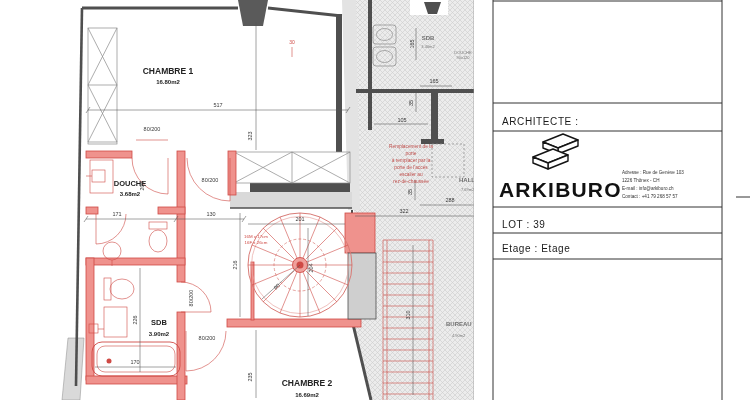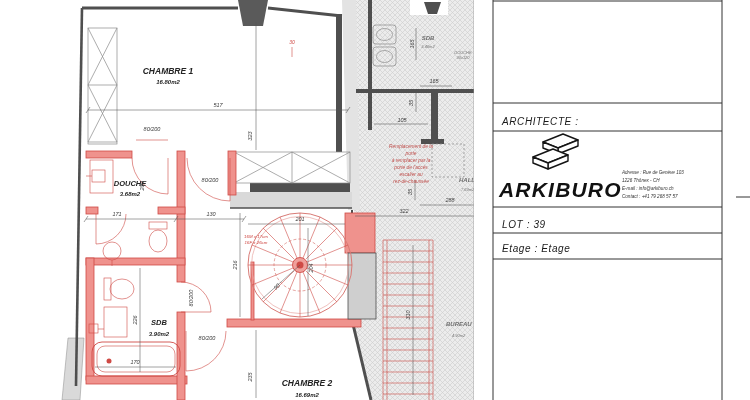--- a/index.html
+++ b/index.html
@@ -1,17 +1,17 @@
 <!DOCTYPE html>
 <html><head>
 <meta charset="utf-8">
 <style>
   html,body{margin:0;padding:0;background:#ffffff;}
   #stage{position:relative;width:750px;height:400px;background:#fff;overflow:hidden;
-         font-family:"Liberation Sans",sans-serif;font-style:italic;}
+         font-family:"Liberation Sans",sans-serif;}
   svg{position:absolute;left:0;top:0;}
   text{font-family:"Liberation Sans",sans-serif;}
   .dim{font-size:5.5px;fill:#3a3a3a;}
   .dimr{font-size:5px;fill:#cf4a45;}
   .room{font-size:8.5px;font-weight:bold;fill:#222;}
   .rooms{font-size:6px;font-weight:bold;fill:#222;}
   .roomsm{font-size:7.5px;font-weight:bold;fill:#222;}
   .gray{fill:#6f6f6f;}
   .tinyg{font-size:4px;fill:#7a7a7a;}
   .tinyr{font-size:4.4px;fill:#cf4a45;}

